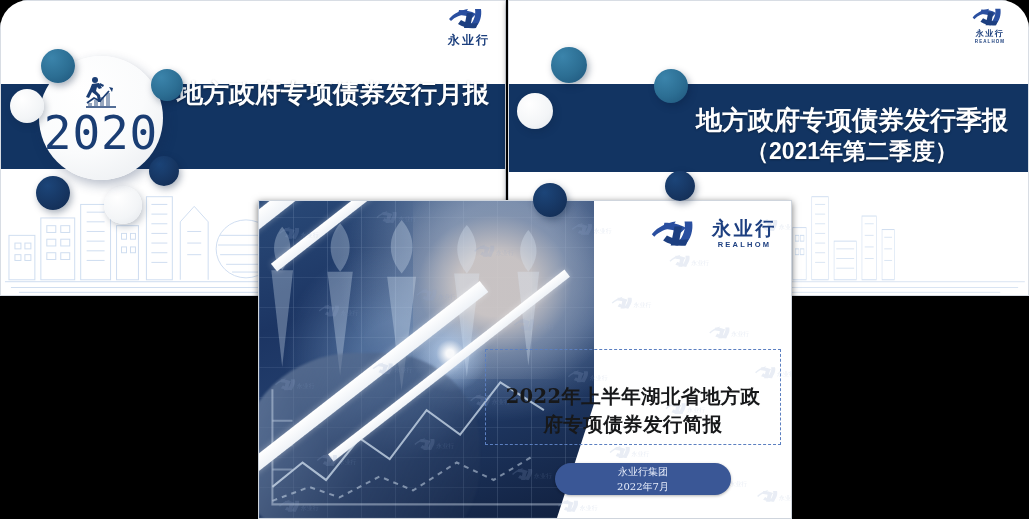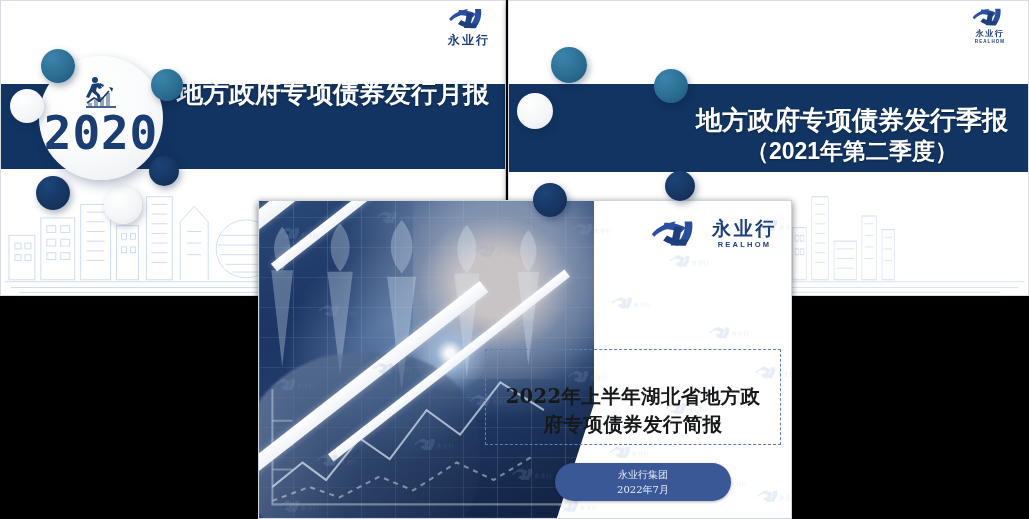--- a/index.html
+++ b/index.html
@@ -1,36 +1,36 @@
 <!DOCTYPE html>
 <html><head>
 <meta charset="utf-8">
 <style>
   html,body{margin:0;padding:0;background:#000;}
   body{width:1029px;height:519px;overflow:hidden;font-family:"Liberation Sans","DejaVu Sans",sans-serif;}
-  #stage{position:relative;width:1029px;height:519px;background:#000;overflow:hidden;}
+  #stage{position:relative;width:1029px;height:519px;background:#000;overflow:hidden;border-radius:29px;}
 
   
   .slide{position:absolute;background:#ffffff;overflow:hidden;
          box-shadow:0 2px 7px rgba(0,0,0,.55);border:1px solid #d8dde4;box-sizing:border-box;}
 
   
   .cover{background:#fff;}
   .cover .navyband{position:absolute;left:0;background:#123462;}
   .cover .skyline{position:absolute;left:0;bottom:0;width:100%;height:46%;opacity:.55;}
   .cover .logo{position:absolute;display:flex;flex-direction:column;align-items:center;}
   .cover .logo .yh{line-height:0;}
   .cover .logo .cn{color:#1c3f7d;letter-spacing:.18em;font-weight:700;white-space:nowrap;}
   .cover .logo .en{color:#1c3f7d;letter-spacing:.24em;font-weight:700;white-space:nowrap;}
 
   .cover .disc{position:absolute;border-radius:50%;
       background:radial-gradient(circle at 34% 28%,#ffffff 0%,#fafbfc 52%,#e7eaee 100%);
       box-shadow:3px 5px 12px rgba(20,40,80,.30);display:flex;flex-direction:column;
       align-items:center;justify-content:center;z-index:4;}
-  .cover .yeartxt{color:#1a3d73;font-weight:700;line-height:.95;}
+  .cover .yeartxt{color:#1a3d73;font-weight:400;line-height:.95;}
   .cover .year2020{font-family:"DejaVu Sans Mono","Liberation Mono",monospace;letter-spacing:.02em;
       -webkit-text-stroke:0px;}
   .cover .year2021{font-family:"Liberation Sans",sans-serif;letter-spacing:-.01em;}
 
   .cover .dot{position:absolute;border-radius:50%;}
   .dot-teal{background:radial-gradient(circle at 32% 26%,#3b84ab 0%,#2c6e93 55%,#1e547a 100%);
             box-shadow:2px 3px 7px rgba(10,30,60,.35);}
   .dot-navy{background:radial-gradient(circle at 34% 28%,#1c4579 0%,#15325c 70%,#0f2banything 100%);
             background:radial-gradient(circle at 34% 28%,#1c4579 0%,#15325c 70%,#102a4d 100%);
             box-shadow:2px 3px 7px rgba(10,30,60,.35);}
@@ -332,19 +332,19 @@
       </span>
     </div>
 
     <div class="titlebox" style="left:226px;top:148px;width:294px;height:94px;">
       <div class="t">
         <div>2022年上半年湖北省地方政</div>
         <div>府专项债券发行简报</div>
       </div>
     </div>
 
-    <div class="pill" style="left:296px;top:262px;width:176px;height:38px;">
+    <div class="pill" style="left:296px;top:262px;width:176px;height:32px;">
       <span>永业行集团</span>
       <span>2022年7月</span>
     </div>
   </div>
 
 </div>
 
 </body></html>

